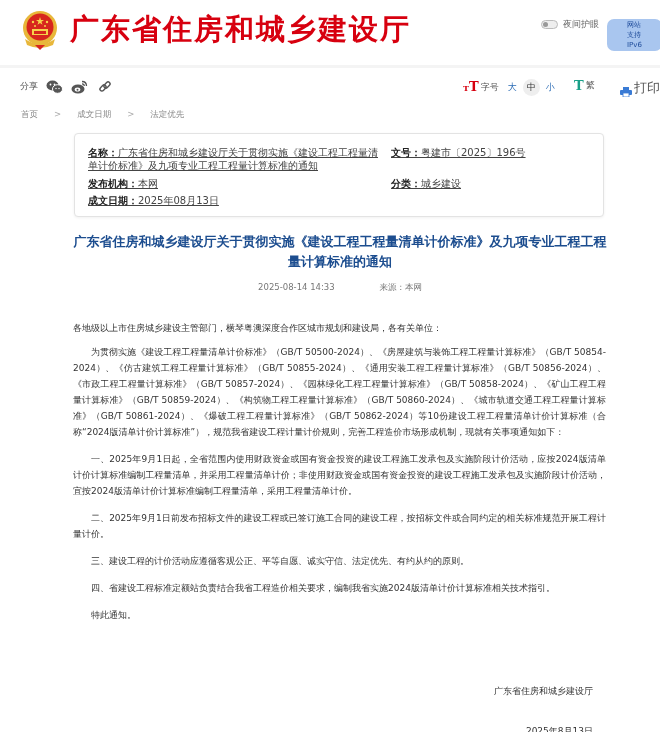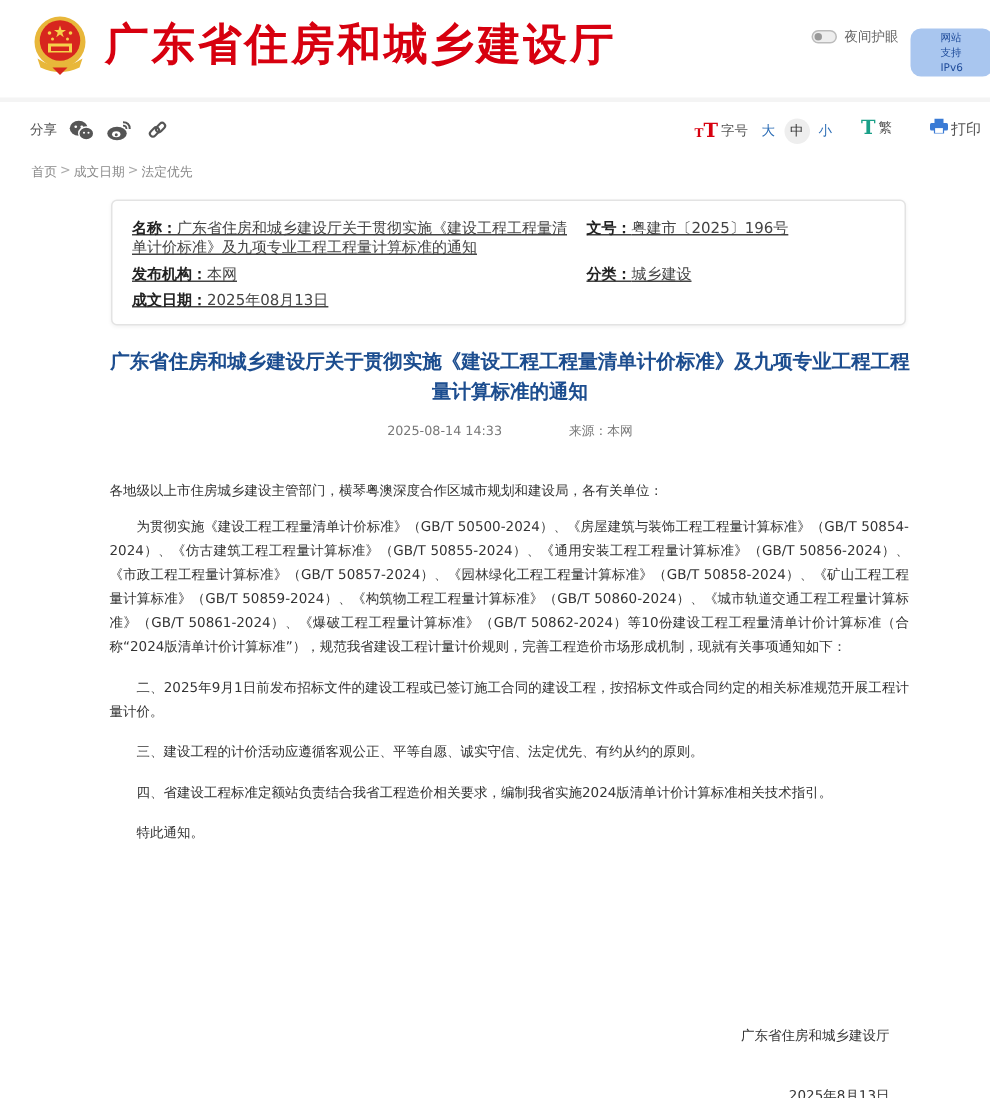--- a/index.html
+++ b/index.html
@@ -21,24 +21,24 @@
   .share-row { position: absolute; left: 20px; top: 79px; display: flex; align-items: center; gap: 8px; }
   .share-label { font-size: 9px; color: #555; }
   .share-icon { width: 17px; height: 15px; display: inline-flex; align-items: center; justify-content: center; cursor: pointer; }
   .font-tools { position: absolute; left: 463px; top: 79px; display: flex; align-items: center; font-size: 9px; color: #555; }
   .font-tools .t-icon { color: #d7000f; font-weight: bold; font-size: 13px; font-family: "DejaVu Serif", serif; margin-right: 2px; line-height: 13px; }
   .font-tools .t-icon small { font-size: 8px; color: #d7000f; }
   .size-btn { margin-left: 9px; cursor: pointer; color: #2b6cb5; }
   .size-btn.active { background: #eee; border-radius: 50%; width: 17px; height: 17px; display: inline-flex; align-items: center; justify-content: center; color: #333; margin-left: 6px; margin-right: -3px; }
   .trad-btn { position: absolute; left: 574px; top: 79px; display: flex; align-items: center; font-size: 9px; color: #555; cursor: pointer; }
   .trad-btn .t-icon2 { color: #1aa088; font-weight: bold; font-size: 13px; font-family: "DejaVu Serif", serif; margin-right: 2px; line-height: 13px; }
-  .print-btn { position: absolute; left: 620px; top: 79px; display: flex; align-items: flex-start; font-size: 10px; color: #555; cursor: pointer; gap: 2px; }
+  .print-btn { position: absolute; left: 620px; top: 79px; display: flex; align-items: flex-end; font-size: 13px; color: #555; cursor: pointer; gap: 2px; }
 
   
-  .breadcrumb { position: absolute; left: 21px; top: 109px; font-size: 8.5px; color: #888; display: flex; gap: 2px; }
+  .breadcrumb { position: absolute; left: 21px; top: 109px; font-size: 8.5px; color: #888; display: flex; gap: 16px; }
   .crumb { cursor: pointer; color: #888; }
   .crumb-sep { color: #aaa; }
 
   
   .info-box { position: absolute; left: 74px; top: 133px; width: 530px; height: 84px; border: 1px solid #e3e3e3; border-radius: 4px; background: #fff; box-shadow: 0 1px 3px rgba(0,0,0,0.06); }
   .info-field { position: absolute; font-size: 10px; color: #444; line-height: 13px; text-decoration: underline; }
   .info-field b { color: #222; font-weight: bold; }
   .f-name { left: 13px; top: 12px; width: 290px; }
   .f-org { left: 13px; top: 43px; }
   .f-date { left: 13px; top: 60px; }
@@ -165,20 +165,21 @@
 
 <div class="article-title">广东省住房和城乡建设厅关于贯彻实施《建设工程工程量清单计价标准》及九项专业工程工程量计算标准的通知</div>
 <div class="article-meta">
   <span>2025-08-14 14:33</span>
   <span><span style="margin:0">来源：</span><span style="margin:0">本网</span></span>
 </div>
 
 <div class="article-body">
   <p class="noindent salute">各地级以上市住房城乡建设主管部门，横琴粤澳深度合作区城市规划和建设局，各有关单位：</p>
   <p class="indent">为贯彻实施《建设工程工程量清单计价标准》（GB/T 50500-2024）、《房屋建筑与装饰工程工程量计算标准》（GB/T 50854-2024）、《仿古建筑工程工程量计算标准》（GB/T 50855-2024）、《通用安装工程工程量计算标准》（GB/T 50856-2024）、《市政工程工程量计算标准》（GB/T 50857-2024）、《园林绿化工程工程量计算标准》（GB/T 50858-2024）、《矿山工程工程量计算标准》（GB/T 50859-2024）、《构筑物工程工程量计算标准》（GB/T 50860-2024）、《城市轨道交通工程工程量计算标准》（GB/T 50861-2024）、《爆破工程工程量计算标准》（GB/T 50862-2024）等10份建设工程工程量清单计价计算标准（合称“2024版清单计价计算标准”），规范我省建设工程计量计价规则，完善工程造价市场形成机制，现就有关事项通知如下：</p>
+  <p class="indent">一、2025年9月1日起，全省范围内使用财政资金或国有资金投资的建设工程施工发承包及实施阶段计价活动，应按2024版清单计价计算标准编制工程量清单，并采用工程量清单计价；非使用财政资金或国有资金投资的建设工程施工发承包及实施阶段计价活动，宜按2024版清单计价计算标准编制工程量清单，采用工程量清单计价。</p>
   <p class="indent">二、2025年9月1日前发布招标文件的建设工程或已签订施工合同的建设工程，按招标文件或合同约定的相关标准规范开展工程计量计价。</p>
   <p class="indent">三、建设工程的计价活动应遵循客观公正、平等自愿、诚实守信、法定优先、有约从约的原则。</p>
   <p class="indent">四、省建设工程标准定额站负责结合我省工程造价相关要求，编制我省实施2024版清单计价计算标准相关技术指引。</p>
   <p class="indent">特此通知。</p>
 </div>
 
 <div class="signature">
   <div>广东省住房和城乡建设厅</div>
   <div class="sig-date">2025年8月13日</div>
 </div>

